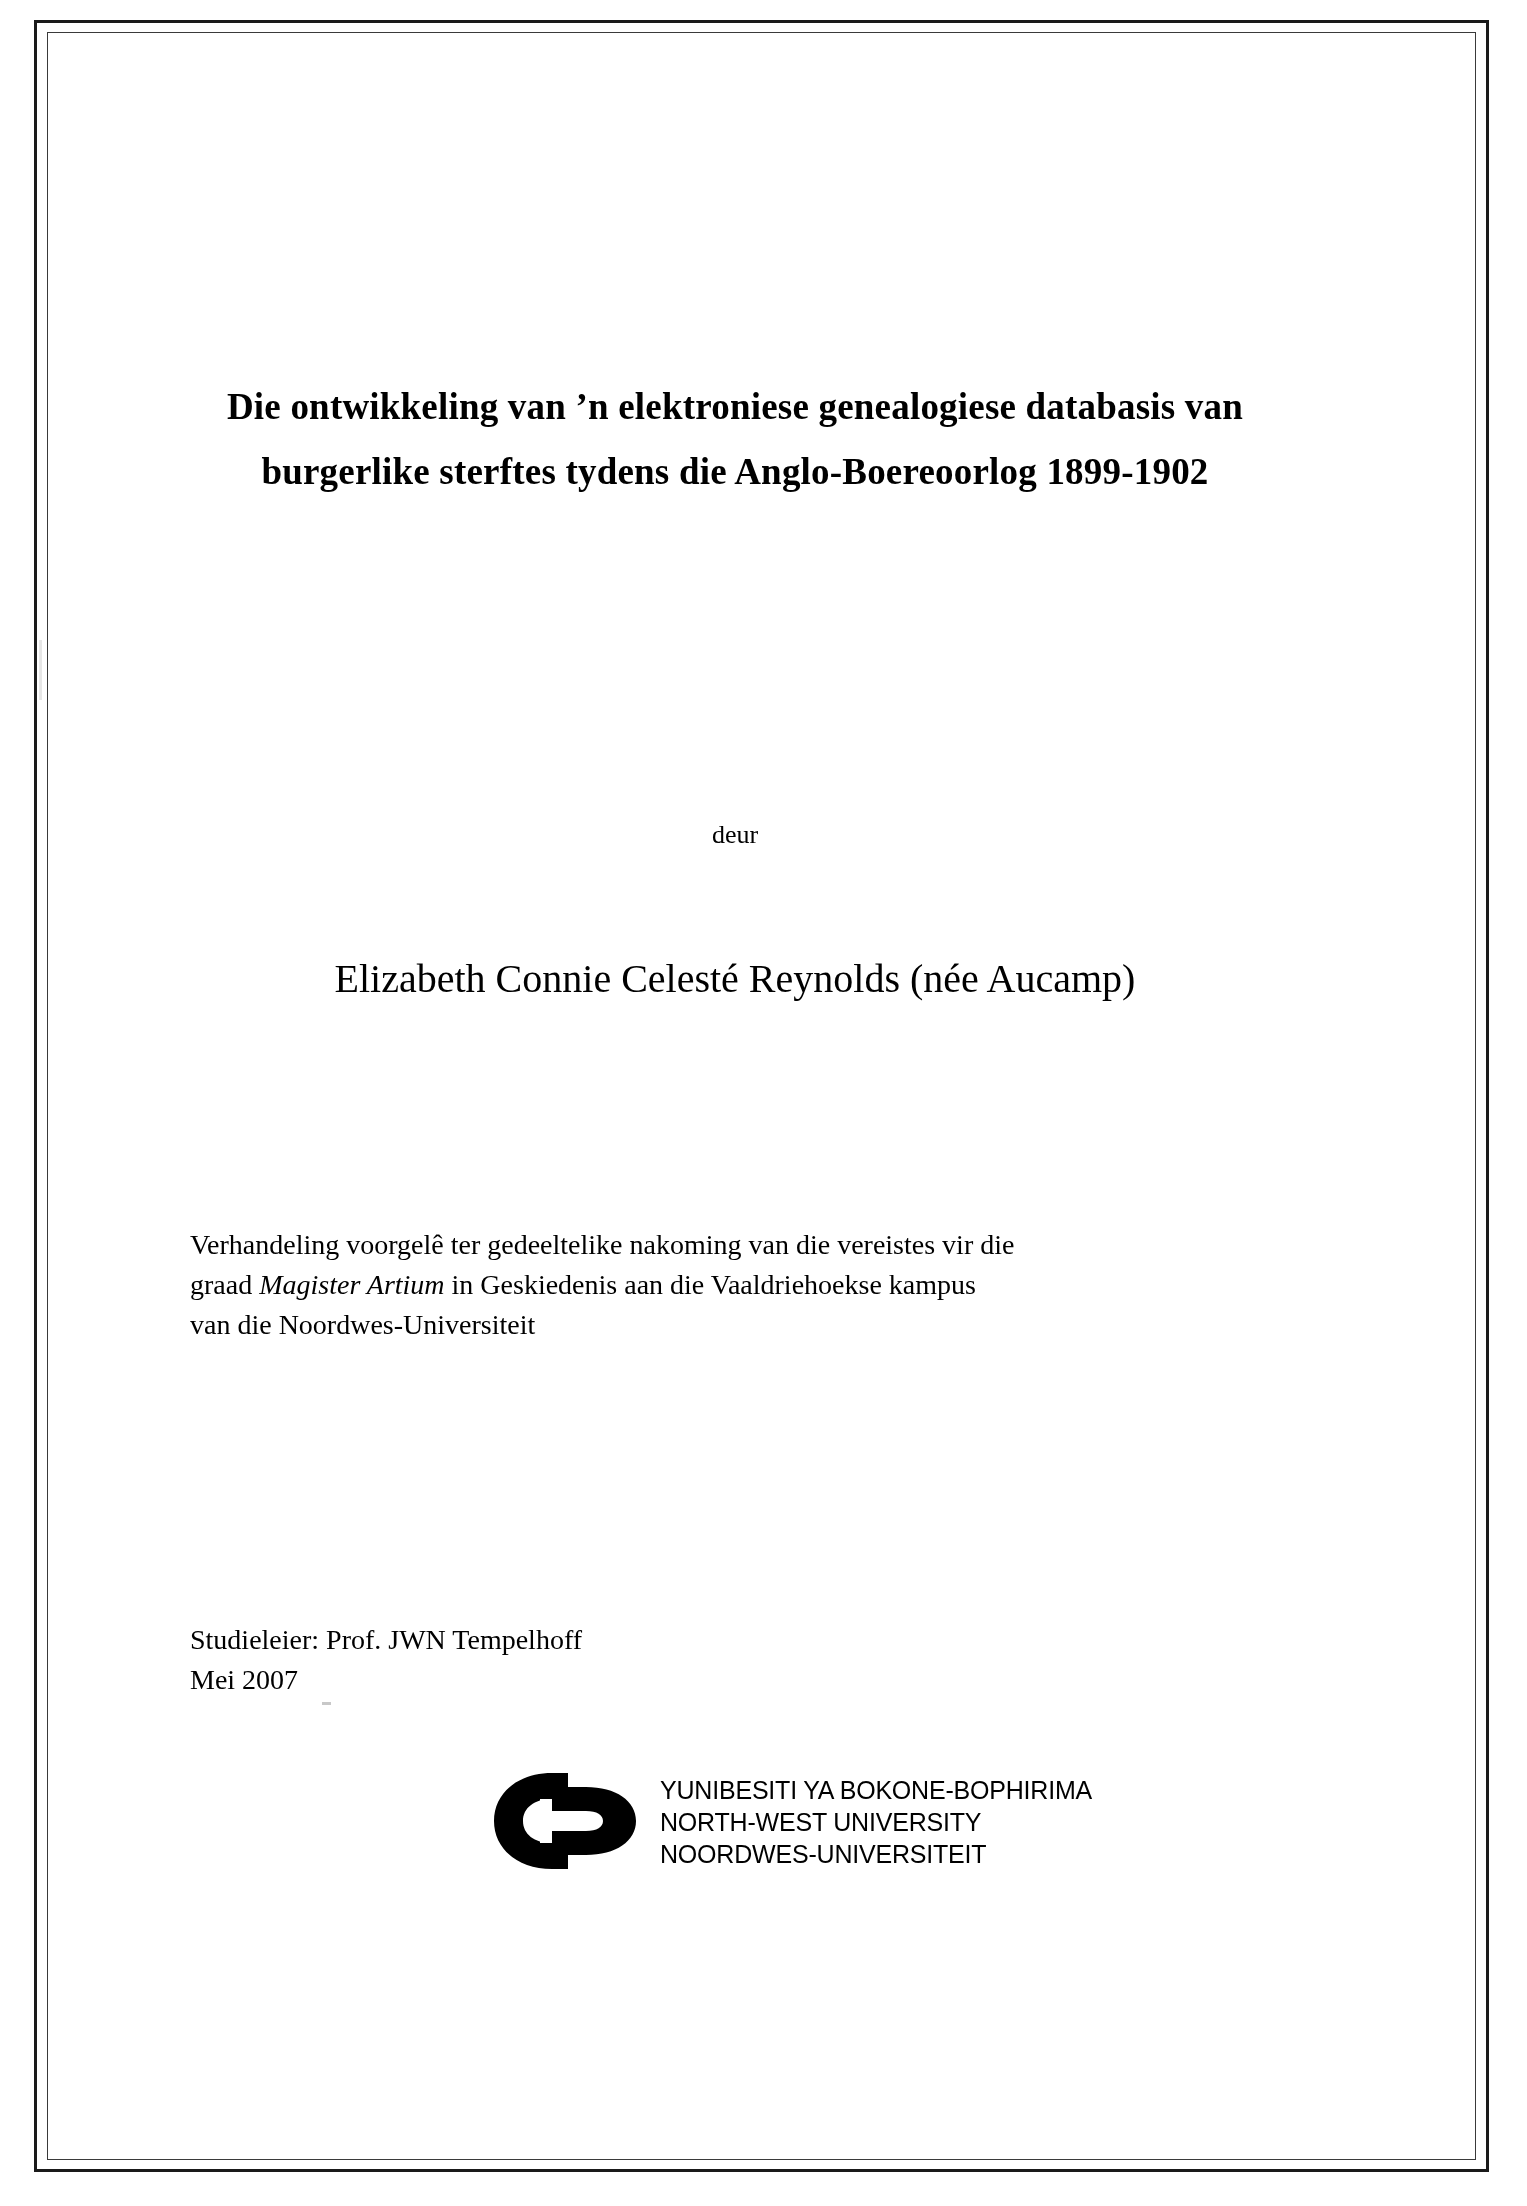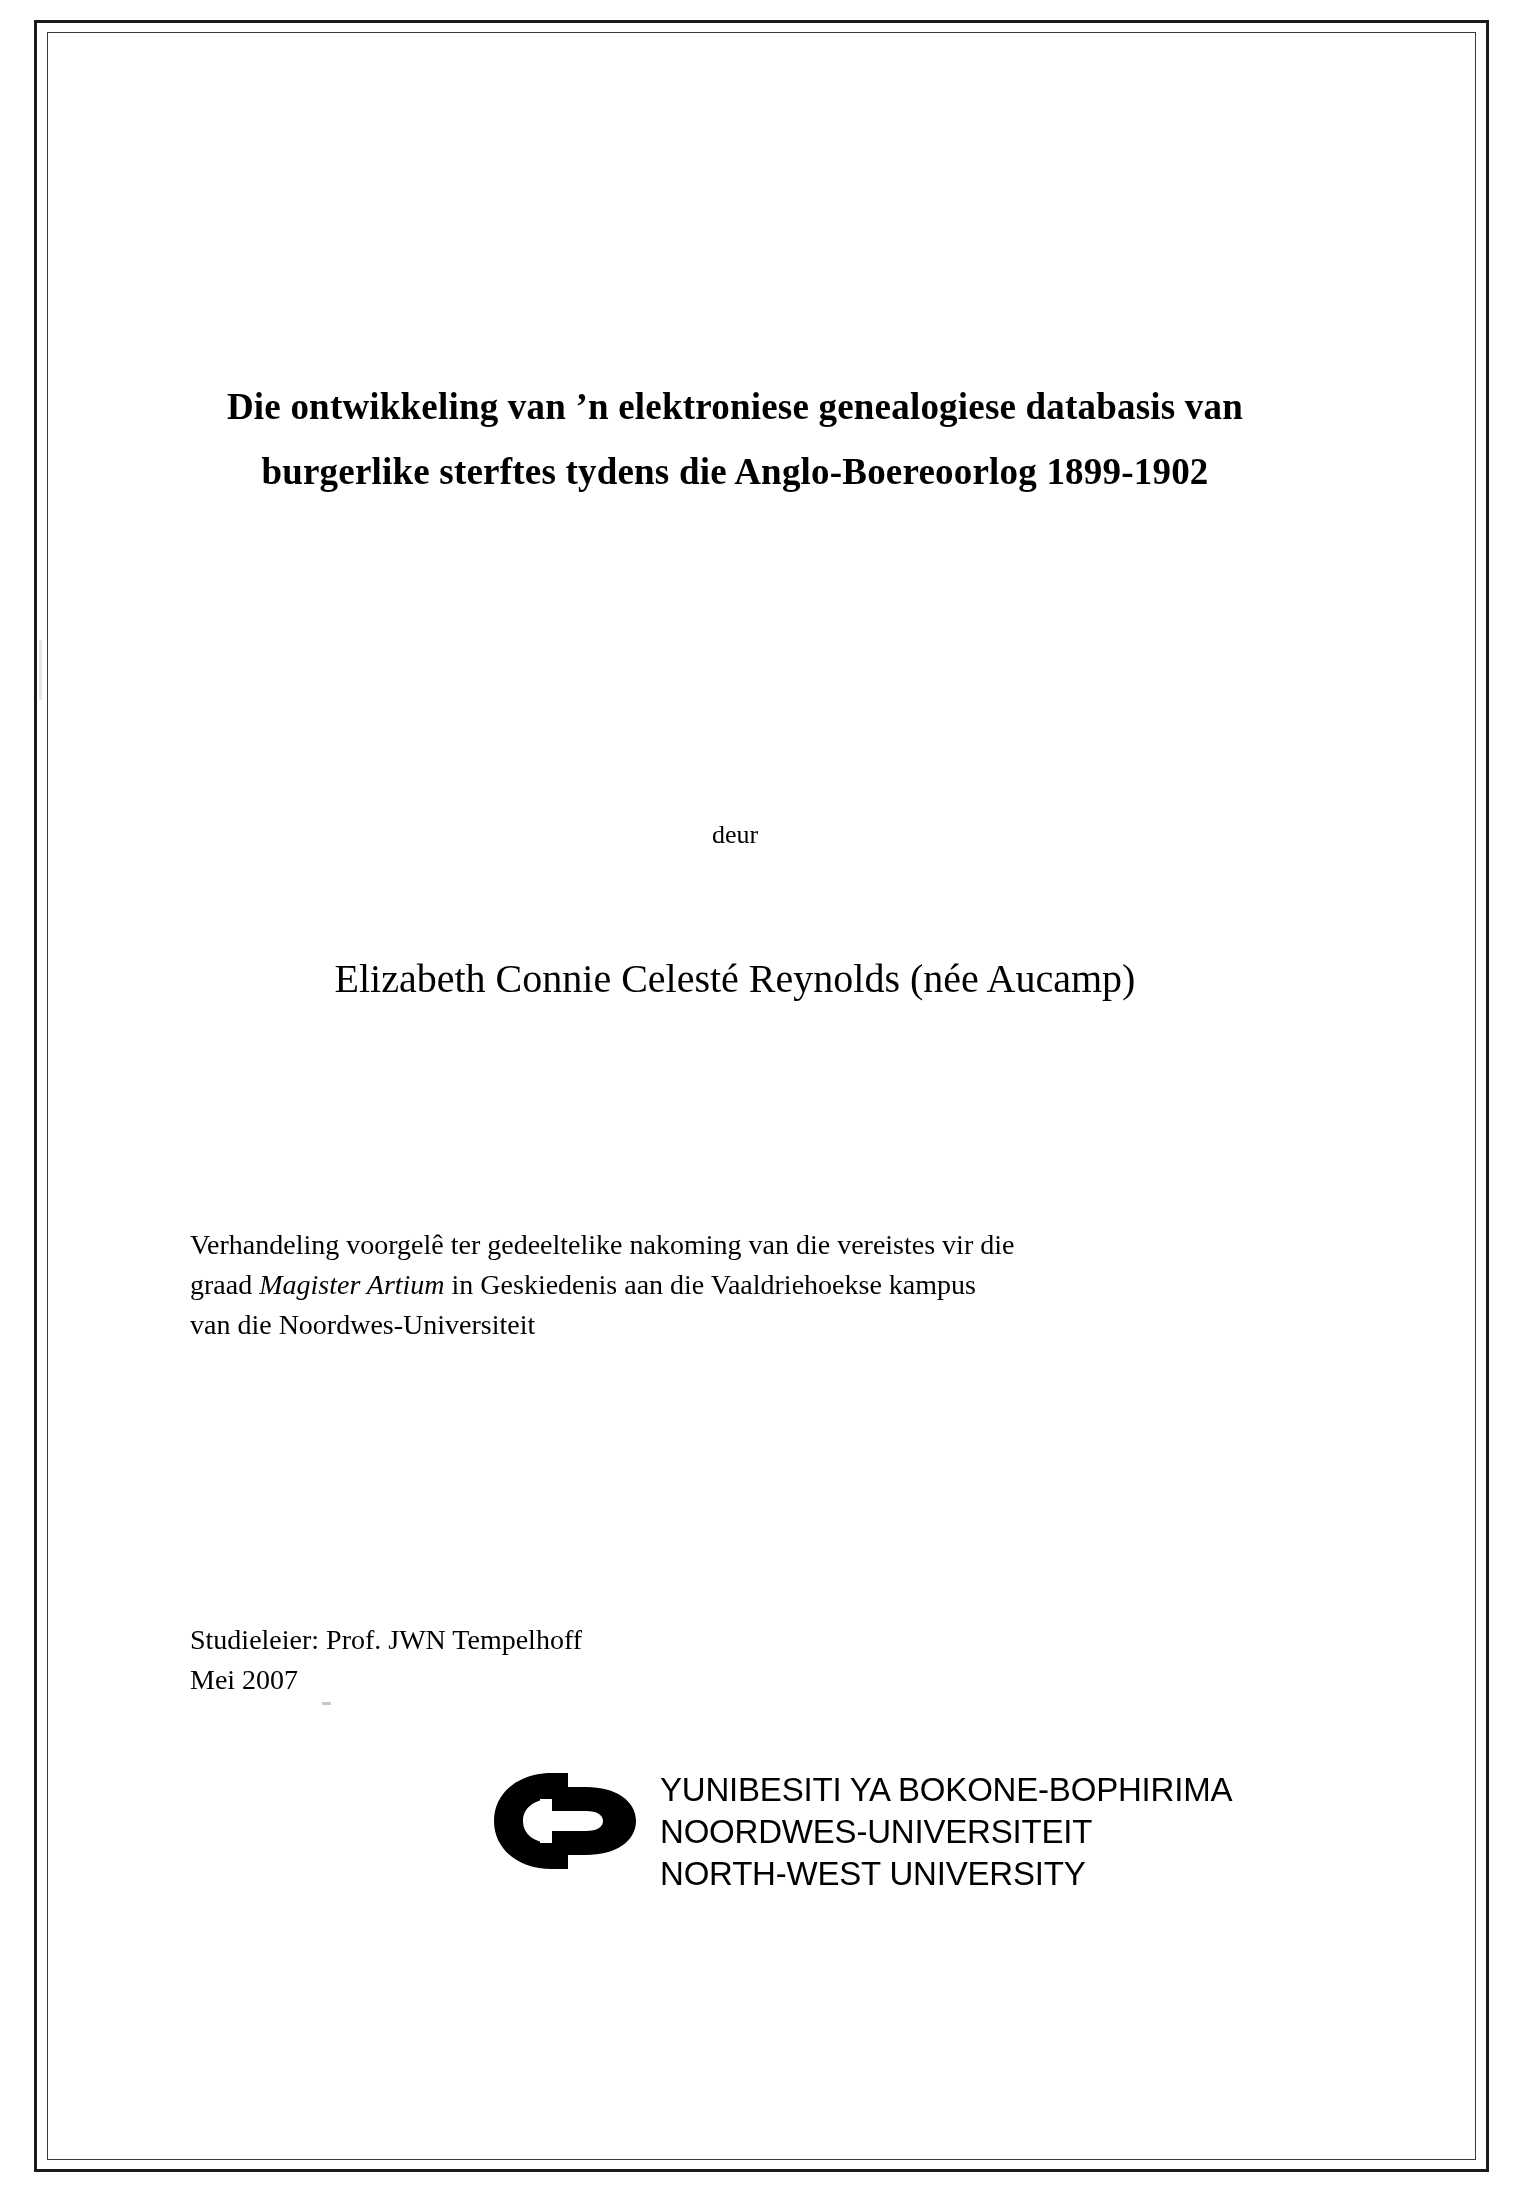--- a/index.html
+++ b/index.html
@@ -124,23 +124,23 @@
     position: absolute;
     left: 40px;
     top: 4px;
     width: 160px;
     height: 104px;
   }
   .logo-mark svg { display: block; }
   .logo-text {
     position: absolute;
     left: 210px;
-    top: 4px;
+    top: 10px;
     font-family: "Liberation Sans", sans-serif;
-    font-size: 33px;
+    font-size: 25px;
     line-height: 1.27;
     letter-spacing: -0.2px;
     white-space: nowrap;
   }
 
   
   .speck {
     position: absolute;
     background: #9b9b9b;
     opacity: .55;
@@ -181,22 +181,22 @@
         <svg width="160" height="104" viewBox="0 0 160 104" xmlns="http://www.w3.org/2000/svg">
 
           <path d="M62 4 C28 4 4 24 4 52 C4 80 28 100 62 100 L78 100 L78 74 L62 74 C44 74 33 65 33 52 C33 39 44 30 62 30 L78 30 L78 4 Z" fill="#000000"></path>
 
           <path d="M58 18 L96 18 C126 18 146 32 146 52 C146 72 126 86 96 86 L58 86 L58 62 L96 62 C107 62 113 58 113 52 C113 46 107 42 96 42 L58 42 Z" fill="#000000"></path>
           <rect x="50" y="30" width="12" height="44" fill="#ffffff"></rect>
         </svg>
       </div>
       <div class="logo-text">
         <div>YUNIBESITI YA BOKONE-BOPHIRIMA</div>
+        <div>NORTH-WEST UNIVERSITY</div>
         <div>NOORDWES-UNIVERSITEIT</div>
-        <div>NORTH-WEST UNIVERSITY</div>
       </div>
     </div>
 
   </div>
 
   <div class="speck" style="left:322px; top:1702px; width:9px; height:3px;"></div>
   <div class="speck" style="left:39px; top:640px; width:3px; height:60px; opacity:.25;"></div>
 </div>
 
 </body></html>

